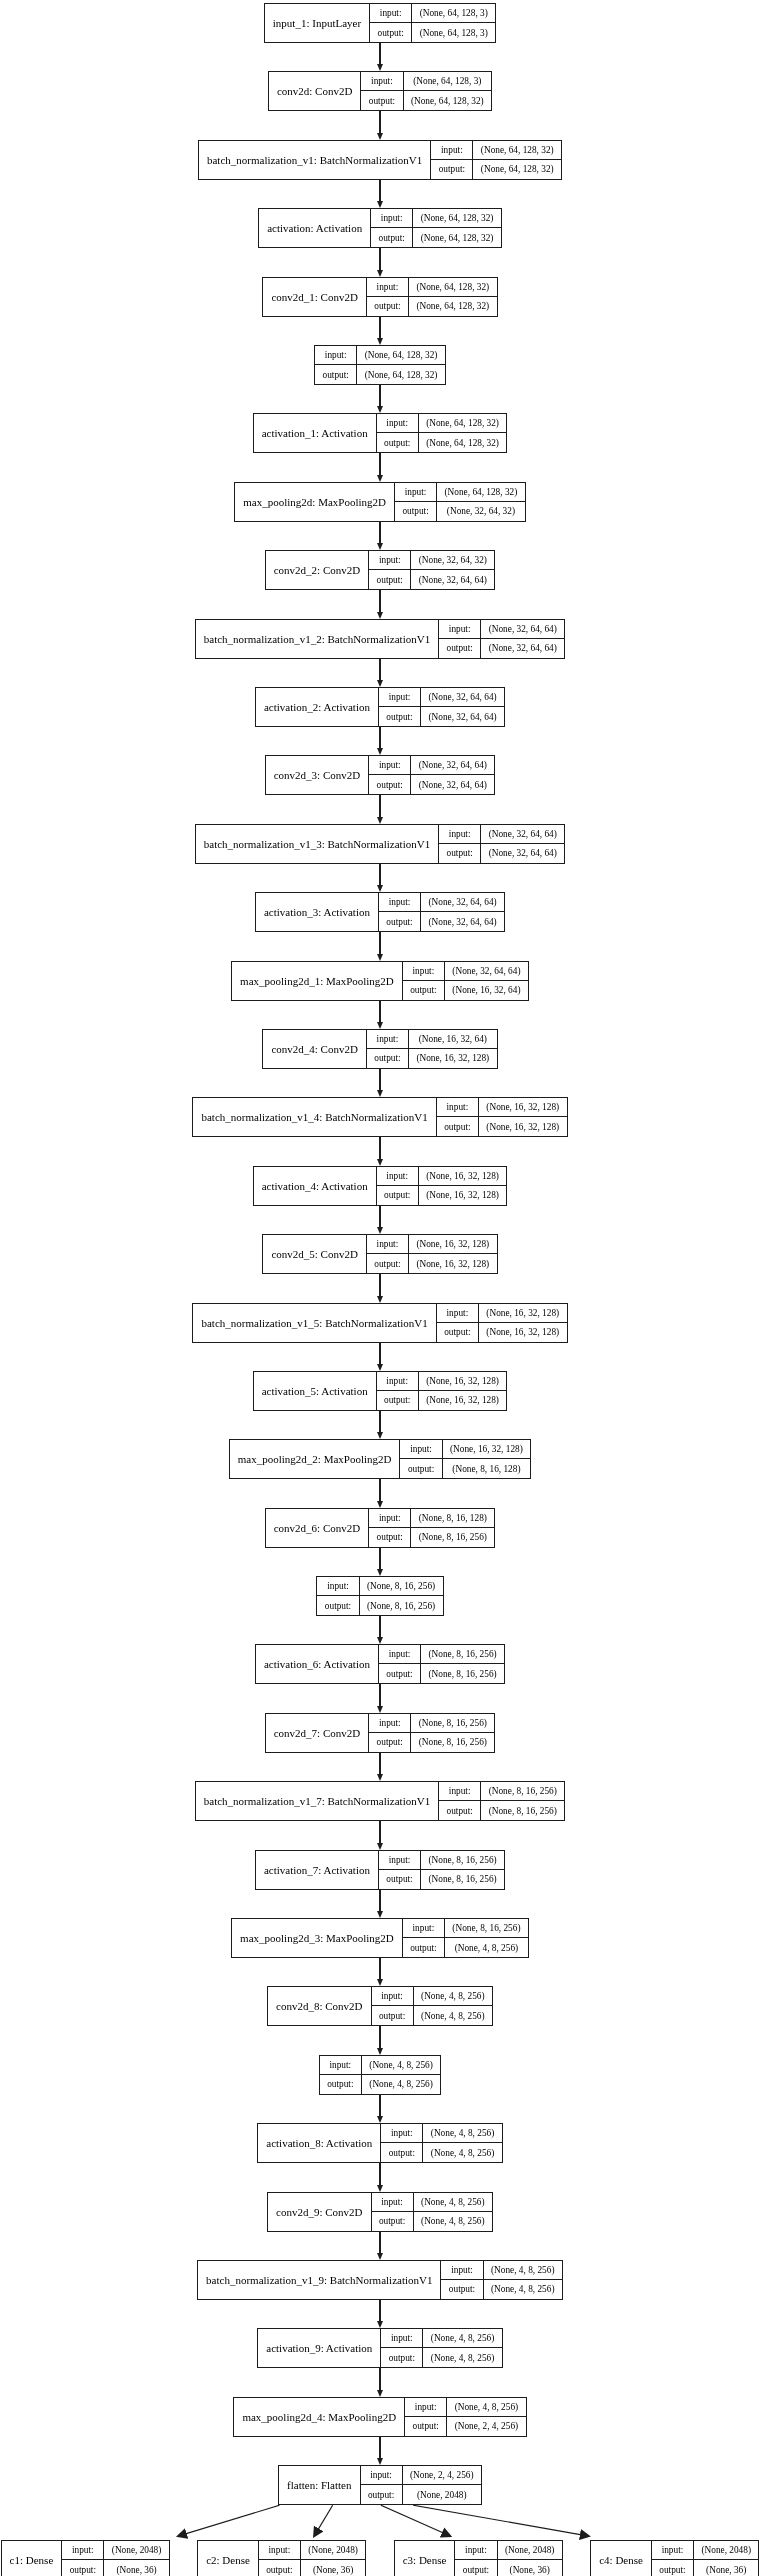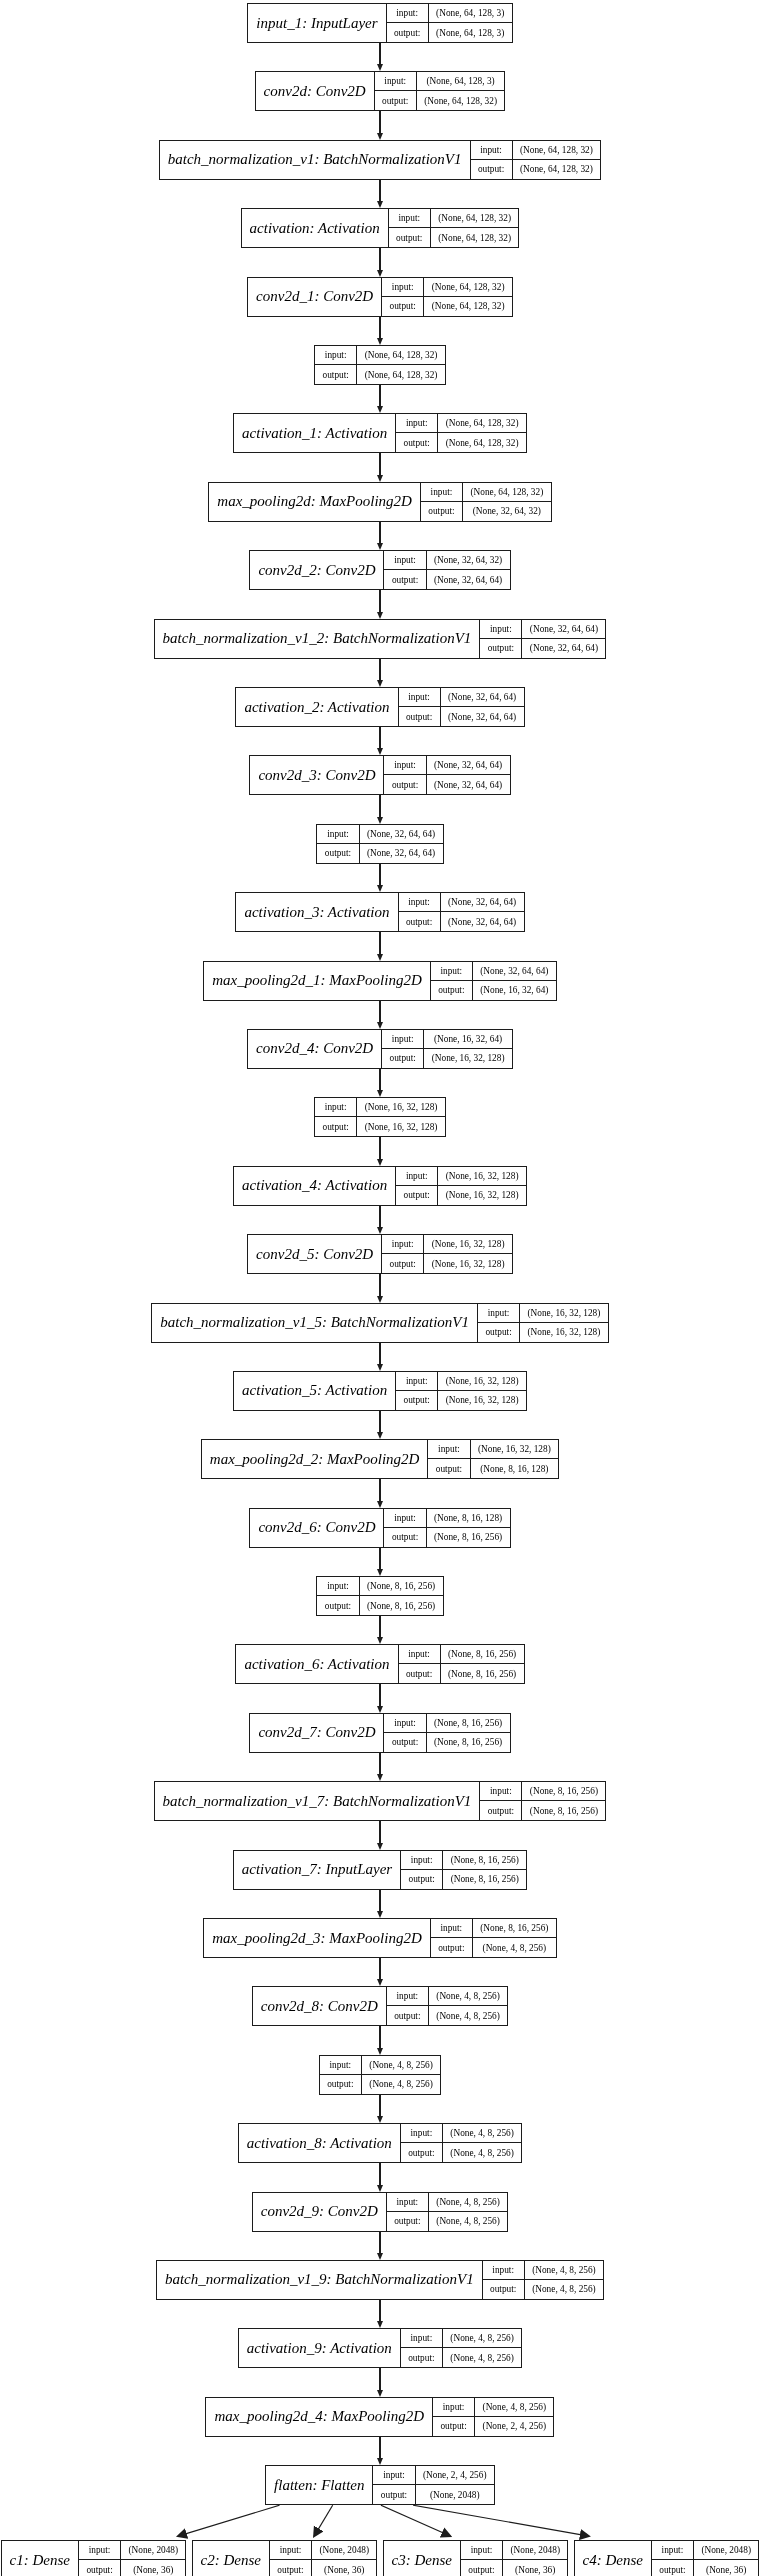--- a/index.html
+++ b/index.html
@@ -25,23 +25,22 @@
     border: 0.9px solid #1c1c1c;
     background: #ffffff;
     flex: none;
   }
   .name-cell {
     display: flex;
     align-items: center;
     justify-content: center;
     padding: 0 8px;
     border-right: 0.9px solid #1c1c1c;
-    font-size: 15px;
+    font-size: 11px;
     white-space: nowrap;
-    font-style: italic;
   }
   .io-grid {
     display: grid;
     grid-template-columns: auto auto;
     grid-template-rows: 19px 19px;
   }
   .io-grid .cell {
     display: flex;
     align-items: center;
     justify-content: center;
@@ -264,20 +263,21 @@
       <div class="cell">(None, 32, 64, 64)</div>
     </div>
   </div>
 
   <div class="connector">
     <div class="shaft"></div>
     <div class="head"></div>
   </div>
 
   <div class="node">
+    <div class="name-cell">batch_normalization_v1_3: BatchNormalizationV1</div>
     <div class="io-grid">
       <div class="cell lbl top">input:</div>
       <div class="cell top">(None, 32, 64, 64)</div>
       <div class="cell lbl">output:</div>
       <div class="cell">(None, 32, 64, 64)</div>
     </div>
   </div>
 
   <div class="connector">
     <div class="shaft"></div>
@@ -323,20 +323,21 @@
       <div class="cell">(None, 16, 32, 128)</div>
     </div>
   </div>
 
   <div class="connector">
     <div class="shaft"></div>
     <div class="head"></div>
   </div>
 
   <div class="node">
+    <div class="name-cell">batch_normalization_v1_4: BatchNormalizationV1</div>
     <div class="io-grid">
       <div class="cell lbl top">input:</div>
       <div class="cell top">(None, 16, 32, 128)</div>
       <div class="cell lbl">output:</div>
       <div class="cell">(None, 16, 32, 128)</div>
     </div>
   </div>
 
   <div class="connector">
     <div class="shaft"></div>
@@ -486,21 +487,21 @@
       <div class="cell">(None, 8, 16, 256)</div>
     </div>
   </div>
 
   <div class="connector">
     <div class="shaft"></div>
     <div class="head"></div>
   </div>
 
   <div class="node">
-    <div class="name-cell">activation_7: InputLayer</div>
+    <div class="name-cell">activation_7: Activation</div>
     <div class="io-grid">
       <div class="cell lbl top">input:</div>
       <div class="cell top">(None, 8, 16, 256)</div>
       <div class="cell lbl">output:</div>
       <div class="cell">(None, 8, 16, 256)</div>
     </div>
   </div>
 
   <div class="connector">
     <div class="shaft"></div>

